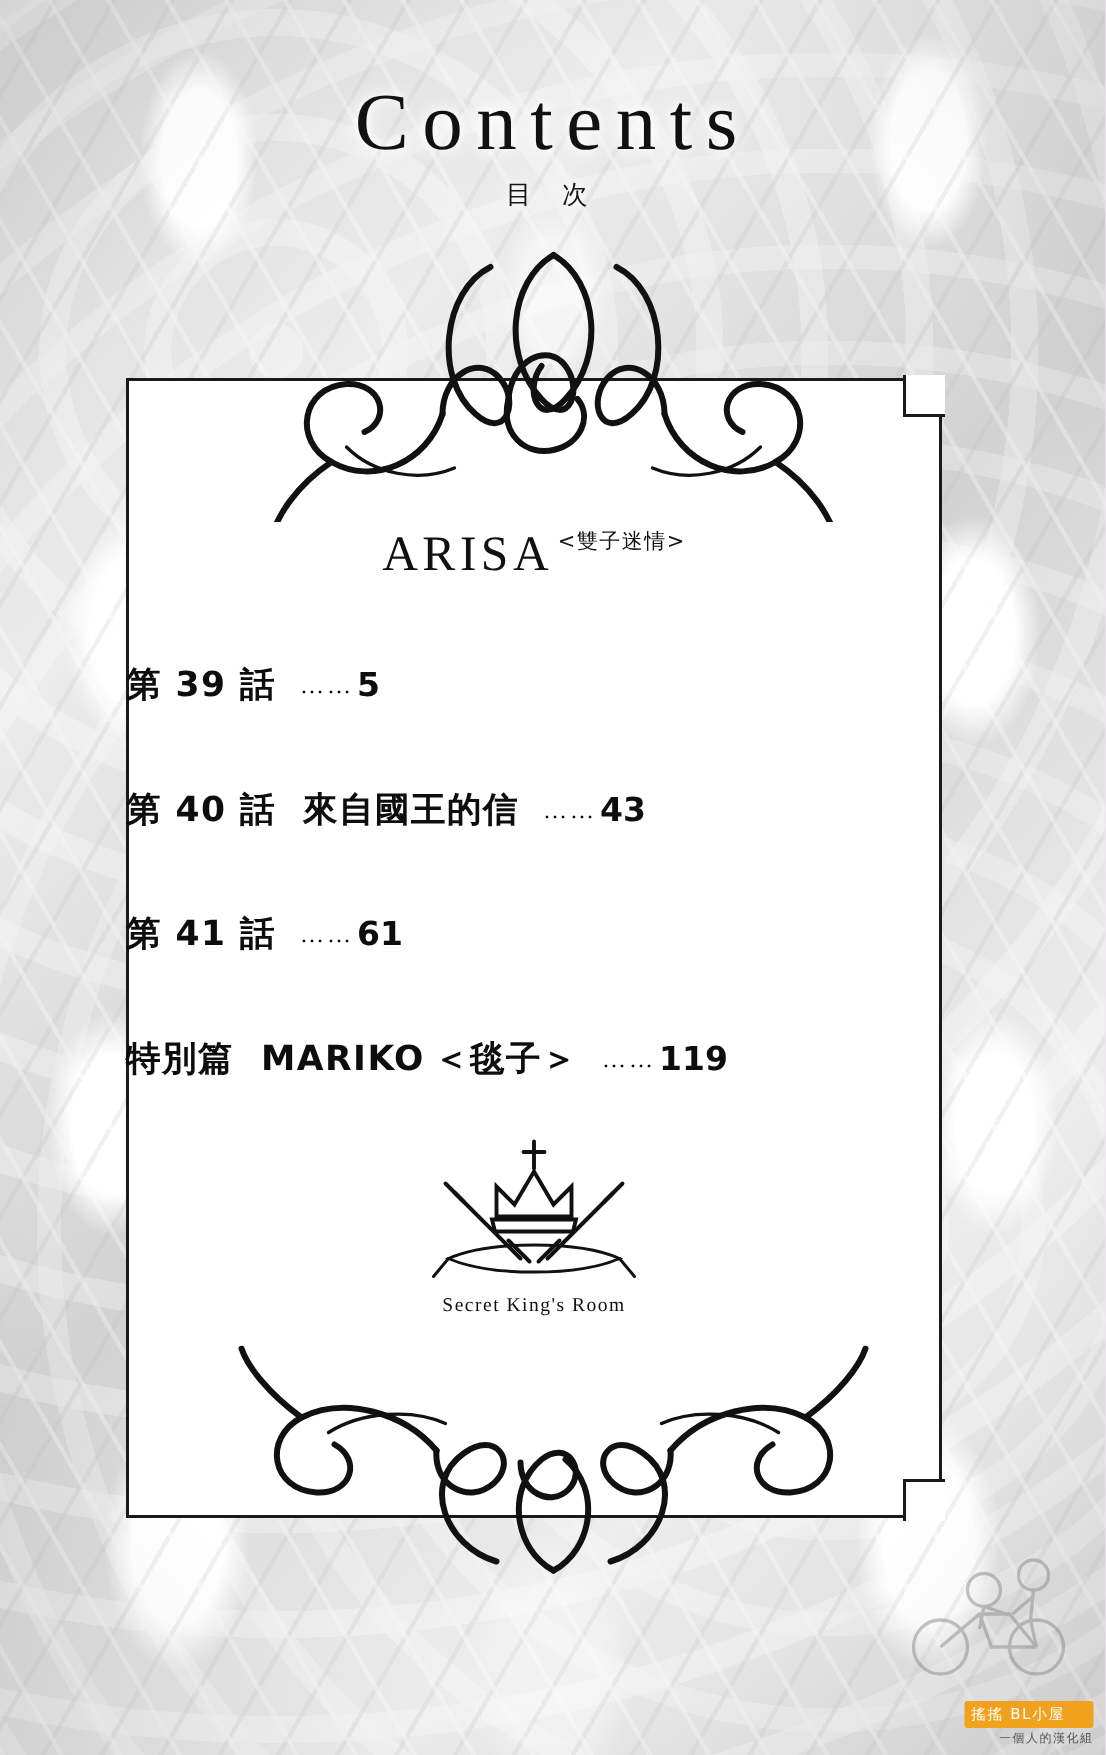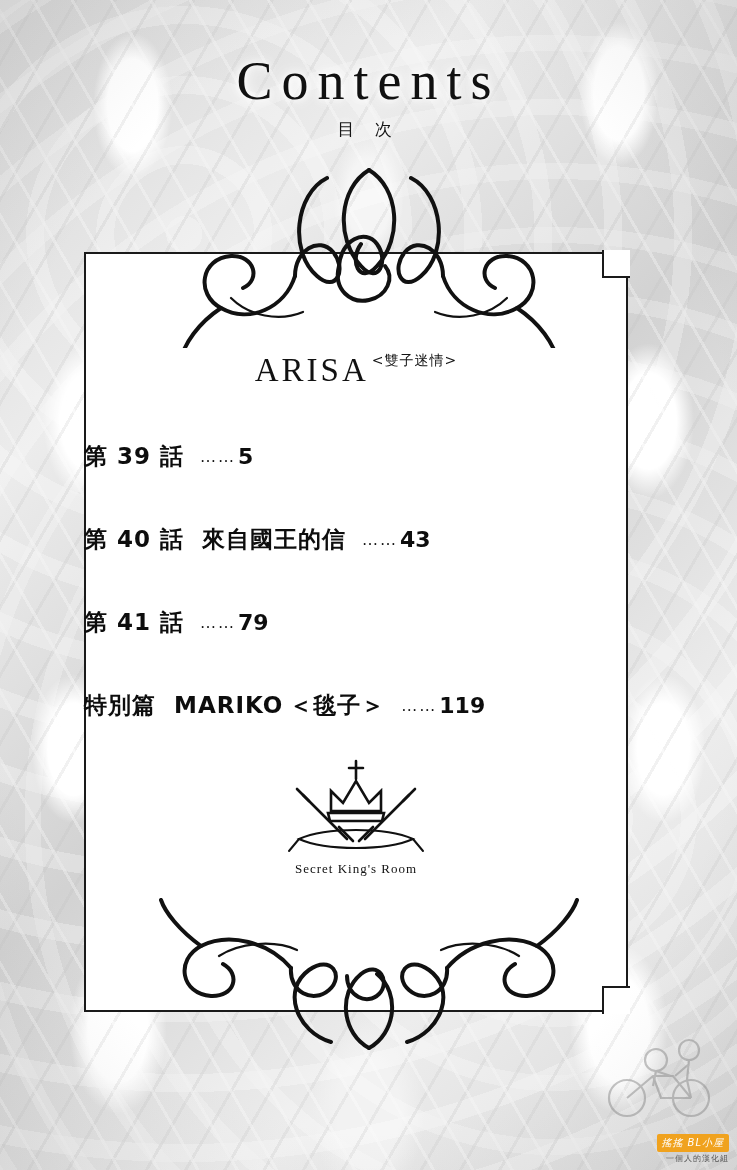--- a/index.html
+++ b/index.html
@@ -212,25 +212,24 @@
     right: 8px;
     bottom: 6px;
     z-index: 8;
     text-align: right;
   }
   .wm-bar {
     display: inline-block;
     background: #f0a21e;
     color: #fff;
     font-size: 10px;
-    padding: 2px 5px 2px 4px;
+    padding: 2px 19px 2px 4px;
     font-family: "DejaVu Sans", sans-serif;
     letter-spacing: 1px;
     border-radius: 2px;
-    font-style: italic;
   }
   .wm-sub {
     display: block;
     font-size: 8px;
     color: #555;
     font-family: "DejaVu Sans", sans-serif;
     margin-top: 1px;
     letter-spacing: 1px;
   }
 </style>
@@ -292,21 +291,21 @@
       <div class="toc-row">
         <span class="toc-label">第 40 話</span>
         <span class="toc-title">來自國王的信</span>
         <span class="toc-dots">……</span>
         <span class="toc-page">43</span>
       </div>
 
       <div class="toc-row">
         <span class="toc-label">第 41 話</span>
         <span class="toc-dots">……</span>
-        <span class="toc-page">79</span>
+        <span class="toc-page">61</span>
       </div>
 
       <div class="toc-row">
         <span class="toc-label">特別篇</span>
         <span class="toc-title">MARIKO</span>
         <span class="toc-title sub" style="margin-left:6px;">＜毯子＞</span>
         <span class="toc-dots">……</span>
         <span class="toc-page">119</span>
       </div>
 

